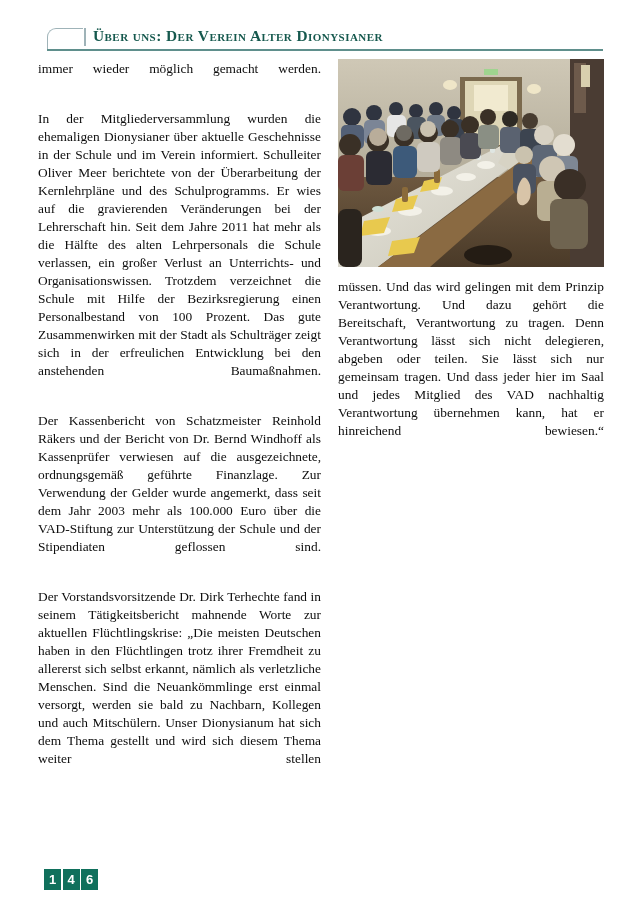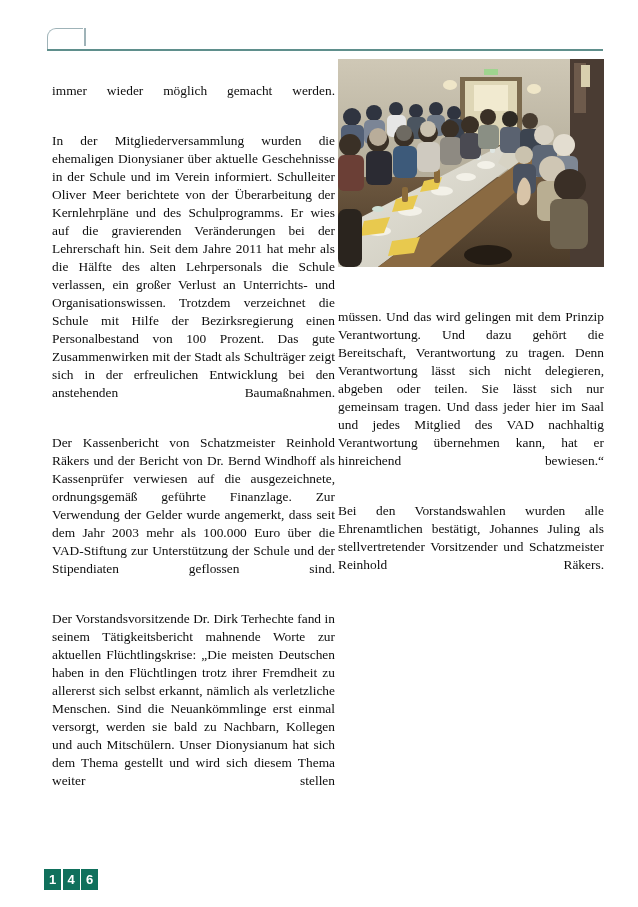--- a/index.html
+++ b/index.html
@@ -68,30 +68,28 @@
   .column {
     position: absolute;
     text-align: justify;
     text-justify: inter-word;
     color: #0d0d0d;
     font-size: 13.4px;
     line-height: 18.05px;
     hyphens: none;
   }
   #left-column {
-    left: 52px;
+    left: 38px;
     top: 60px;
     width: 283px;
-    margin-top: 22px;
   }
   #right-column {
     left: 338px;
     top: 278px;
     width: 266px;
-    margin-top: 30px;
   }
   .para {
     margin: 0 0 13.5px 0;
     text-align: justify;
   }
   .para:last-child {
     margin-bottom: 0;
   }
   
   .para::after {
@@ -139,20 +137,21 @@
   #page-number .digit:last-child {
     margin-right: 0;
   }
 </style>
 </head>
 <body>
 
 <div id="page-header">
   <div id="header-bracket"></div>
   <div id="header-bracket-tick"></div>
+  <div id="header-title">Über uns: Der Verein Alter Dionysianer</div>
   <div id="header-rule"></div>
 </div>
 
 <div id="meeting-photo">
   <svg viewBox="0 0 266 208" preserveAspectRatio="none">
     <defs>
       <linearGradient id="wallg" x1="0" y1="0" x2="0" y2="1">
         <stop offset="0%" stop-color="#cfc8b6"></stop>
         <stop offset="100%" stop-color="#b3ac99"></stop>
       </linearGradient>
@@ -268,20 +267,19 @@
 
 <div id="left-column" class="column">
   <p class="para">immer wieder möglich gemacht werden.</p>
   <p class="para">In der Mitgliederversammlung wurden die ehemaligen Dionysianer über aktuelle Geschehnisse in der Schule und im Verein informiert. Schulleiter Oliver Meer berichtete von der Überarbeitung der Kernlehrpläne und des Schulprogramms. Er wies auf die gravierenden Veränderungen bei der Lehrerschaft hin. Seit dem Jahre 2011 hat mehr als die Hälfte des alten Lehrpersonals die Schule verlassen, ein großer Verlust an Unterrichts- und Organisationswissen. Trotzdem verzeichnet die Schule mit Hilfe der Bezirksregierung einen Personalbestand von 100 Prozent. Das gute Zusammenwirken mit der Stadt als Schulträger zeigt sich in der erfreulichen Entwicklung bei den anstehenden Baumaßnahmen.</p>
   <p class="para">Der Kassenbericht von Schatzmeister Reinhold Räkers und der Bericht von Dr. Bernd Windhoff als Kassenprüfer verwiesen auf die ausgezeichnete, ordnungsgemäß geführte Finanzlage. Zur Verwendung der Gelder wurde angemerkt, dass seit dem Jahr 2003 mehr als 100.000 Euro über die VAD-Stiftung zur Unterstützung der Schule und der Stipendiaten geflossen sind.</p>
   <p class="para">Der Vorstandsvorsitzende Dr. Dirk Terhechte fand in seinem Tätigkeitsbericht mahnende Worte zur aktuellen Flüchtlingskrise: „Die meisten Deutschen haben in den Flüchtlingen trotz ihrer Fremdheit zu allererst sich selbst erkannt, nämlich als verletzliche Menschen. Sind die Neuankömmlinge erst einmal versorgt, werden sie bald zu Nachbarn, Kollegen und auch Mitschülern. Unser Dionysianum hat sich dem Thema gestellt und wird sich diesem Thema weiter stellen</p>
 </div>
 
 <div id="right-column" class="column">
   <p class="para">müssen. Und das wird gelingen mit dem Prinzip Verantwortung. Und dazu gehört die Bereitschaft, Verantwortung zu tragen. Denn Verantwortung lässt sich nicht delegieren, abgeben oder teilen. Sie lässt sich nur gemeinsam tragen. Und dass jeder hier im Saal und jedes Mitglied des VAD nachhaltig Verantwortung übernehmen kann, hat er hinreichend bewiesen.“</p>
-  <p class="para">Bei den Vorstandswahlen wurden alle Ehrenamtlichen bestätigt, Johannes Juling als stellvertretender Vorsitzender und Schatzmeister Reinhold Räkers.</p>
 </div>
 
 <div id="page-number">
   <div class="digit">1</div>
   <div class="digit">4</div>
   <div class="digit">6</div>
 </div>
 
 </body></html>

